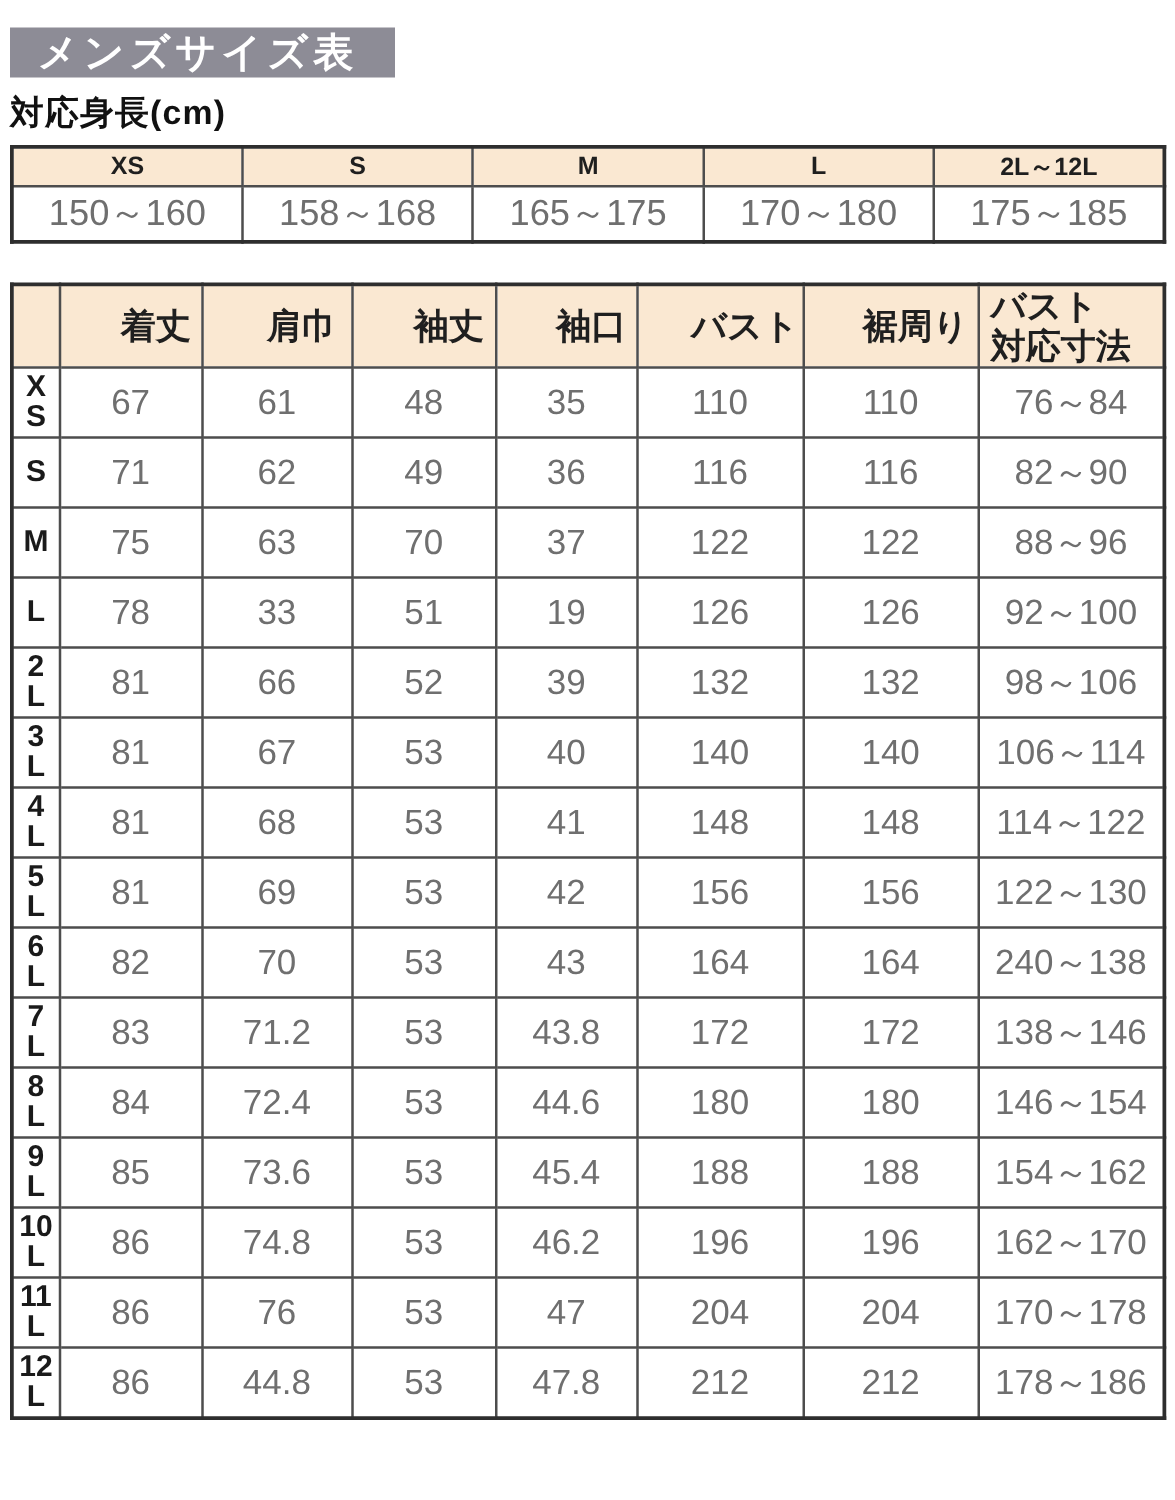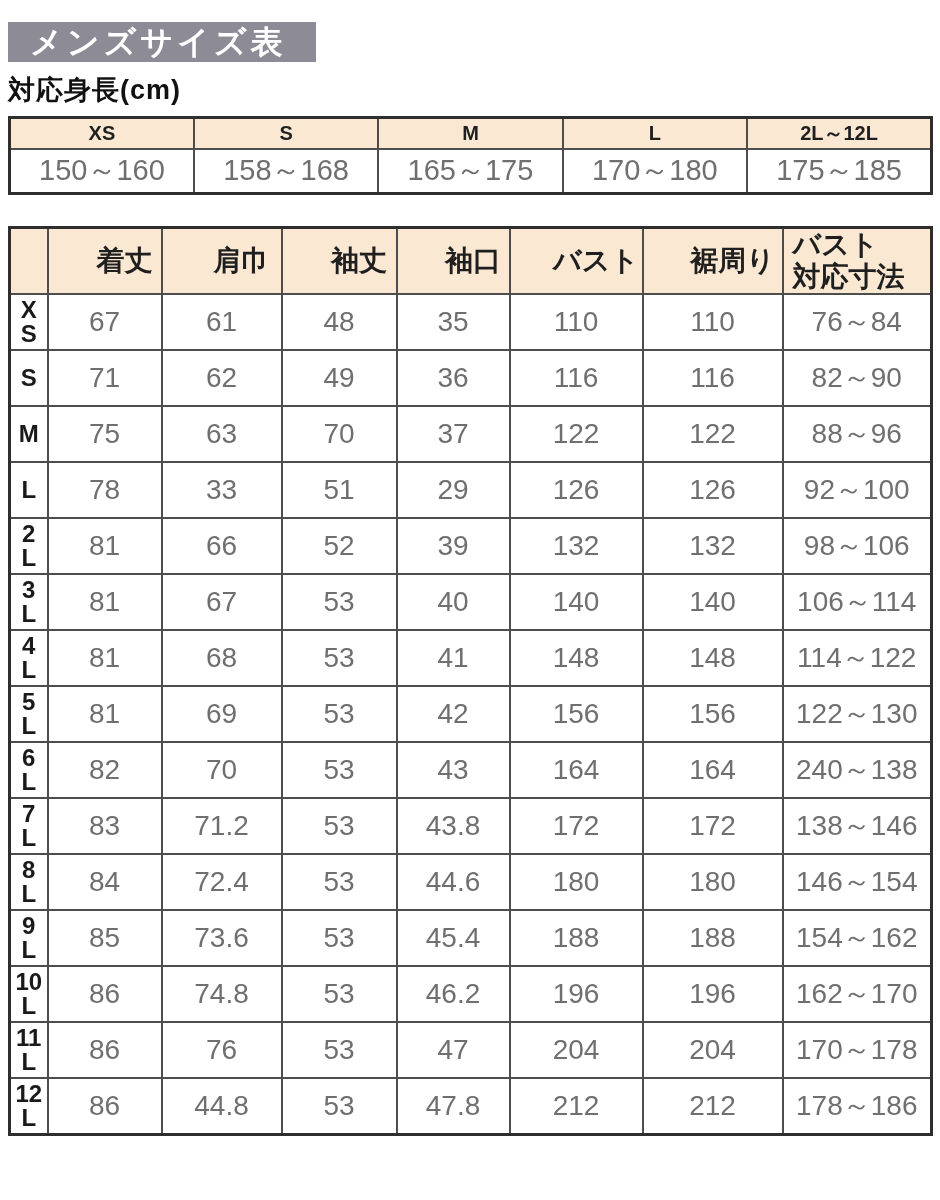--- a/index.html
+++ b/index.html
@@ -147,21 +147,21 @@
           <td>37</td>
           <td>122</td>
           <td>122</td>
           <td>88～96</td>
         </tr>
         <tr>
           <th class="row-label">L</th>
           <td>78</td>
           <td>33</td>
           <td>51</td>
-          <td>29</td>
+          <td>19</td>
           <td>126</td>
           <td>126</td>
           <td>92～100</td>
         </tr>
         <tr>
           <th class="row-label">2
 L</th>
           <td>81</td>
           <td>66</td>
           <td>52</td>

